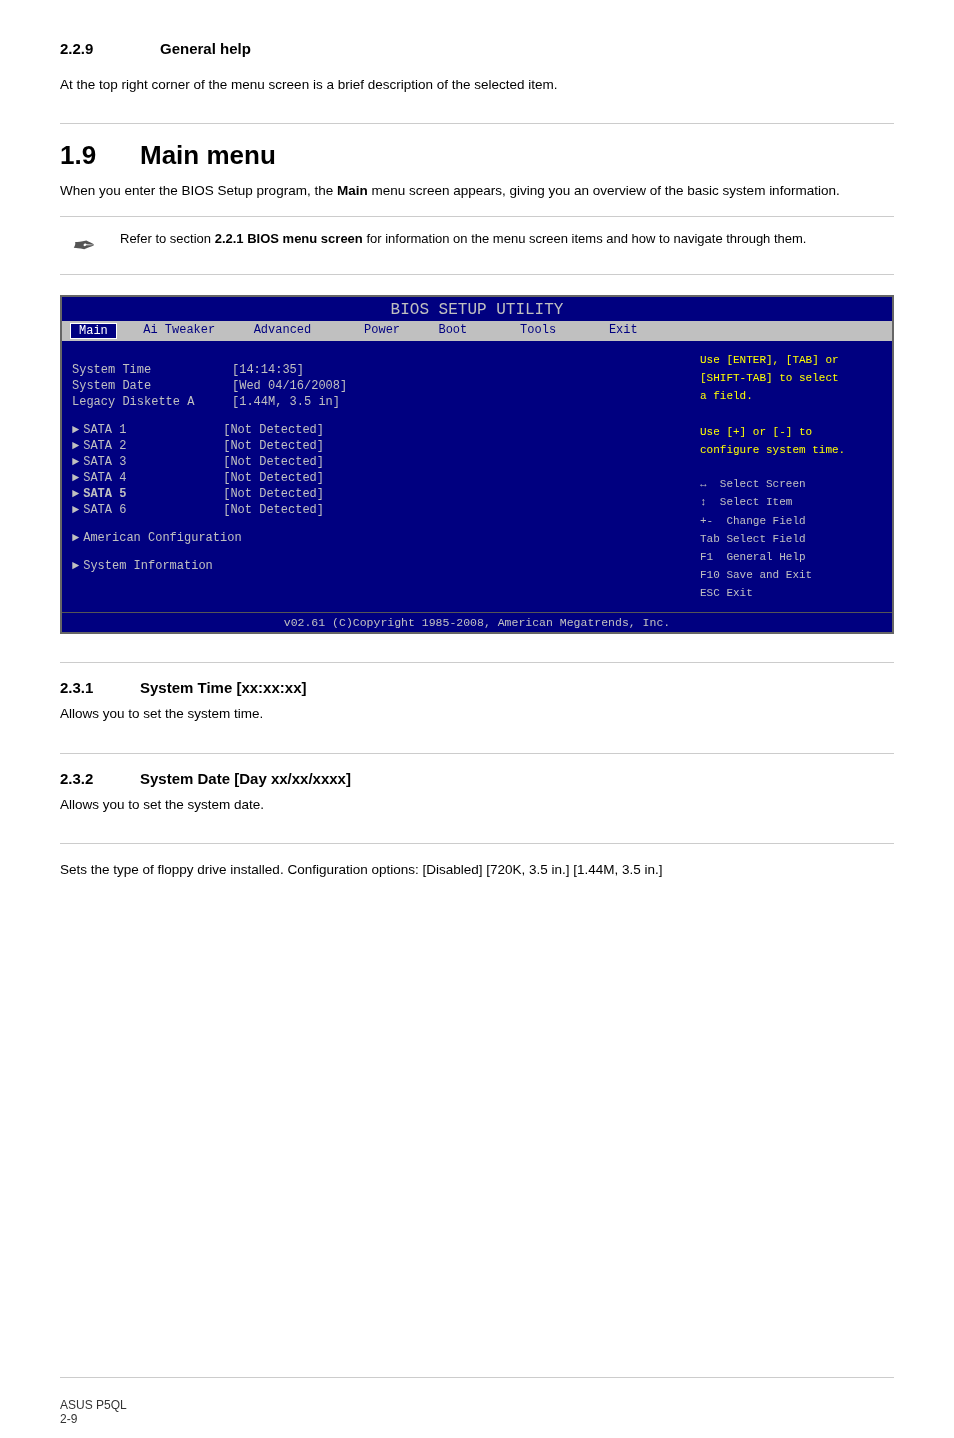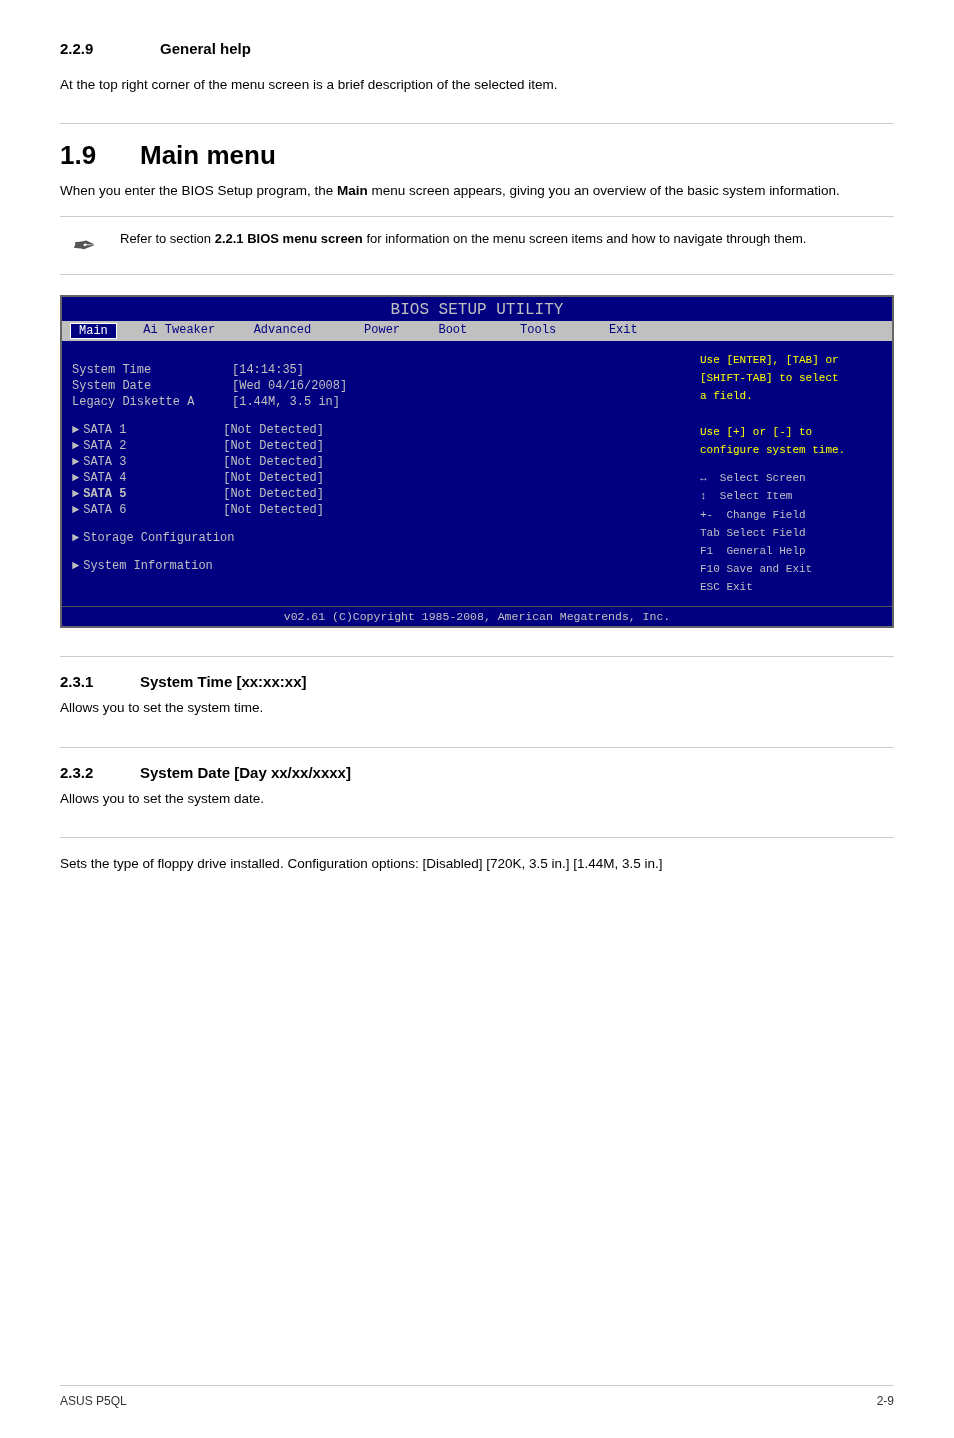--- a/index.html
+++ b/index.html
@@ -142,21 +142,21 @@
       color: #ffff00;
       font-size: 11px;
       line-height: 1.65;
     }
     .bios-keys {
       color: #c0c0c0;
       font-size: 11px;
       line-height: 1.65;
     }
     .bios-keys-section {
-      margin-top: 10px;
+      margin-top: 16px;
     }
 
     
     .subsection {
       margin-bottom: 28px;
     }
     .subsection-heading {
       font-size: 15px;
       font-weight: bold;
       margin-bottom: 8px;
@@ -181,29 +181,30 @@
       display: flex;
       align-items: baseline;
       gap: 10px;
       margin-bottom: 10px;
     }
     .section-2-2-9 {
       margin-bottom: 28px;
     }
     .page-footer {
       position: absolute;
-      bottom: 30px;
+      bottom: 12px;
       left: 60px;
       right: 60px;
       display: flex;
       justify-content: space-between;
       font-size: 12px;
       color: #333;
       border-top: 1px solid #ccc;
-      padding-top: 8px;
+      padding-top: 20px;
+      flex-direction: column;
     }
   </style>
 </head>
 <body>
 
 <div class="section-2-2-9">
   <div class="main-section-header">
     <span class="section-number-small" style="font-size:15px;font-weight:bold;min-width:60px;">2.2.9</span>
     <span class="section-heading-small" style="font-size:15px;">General help</span>
   </div>
@@ -283,21 +284,21 @@
         </div>
         <div class="bios-submenu-item">
           <span class="bios-arrow">►</span>
           <span style="min-width:140px;">SATA 6</span>
           <span>[Not Detected]</span>
         </div>
         <div class="bios-section-gap"></div>
 
         <div class="bios-submenu-item">
           <span class="bios-arrow">►</span>
-          <span>Storage Configuration</span>
+          <span>American Configuration</span>
         </div>
         <div class="bios-section-gap"></div>
 
         <div class="bios-submenu-item">
           <span class="bios-arrow">►</span>
           <span>System Information</span>
         </div>
       </div>
 
       <div class="bios-right">

